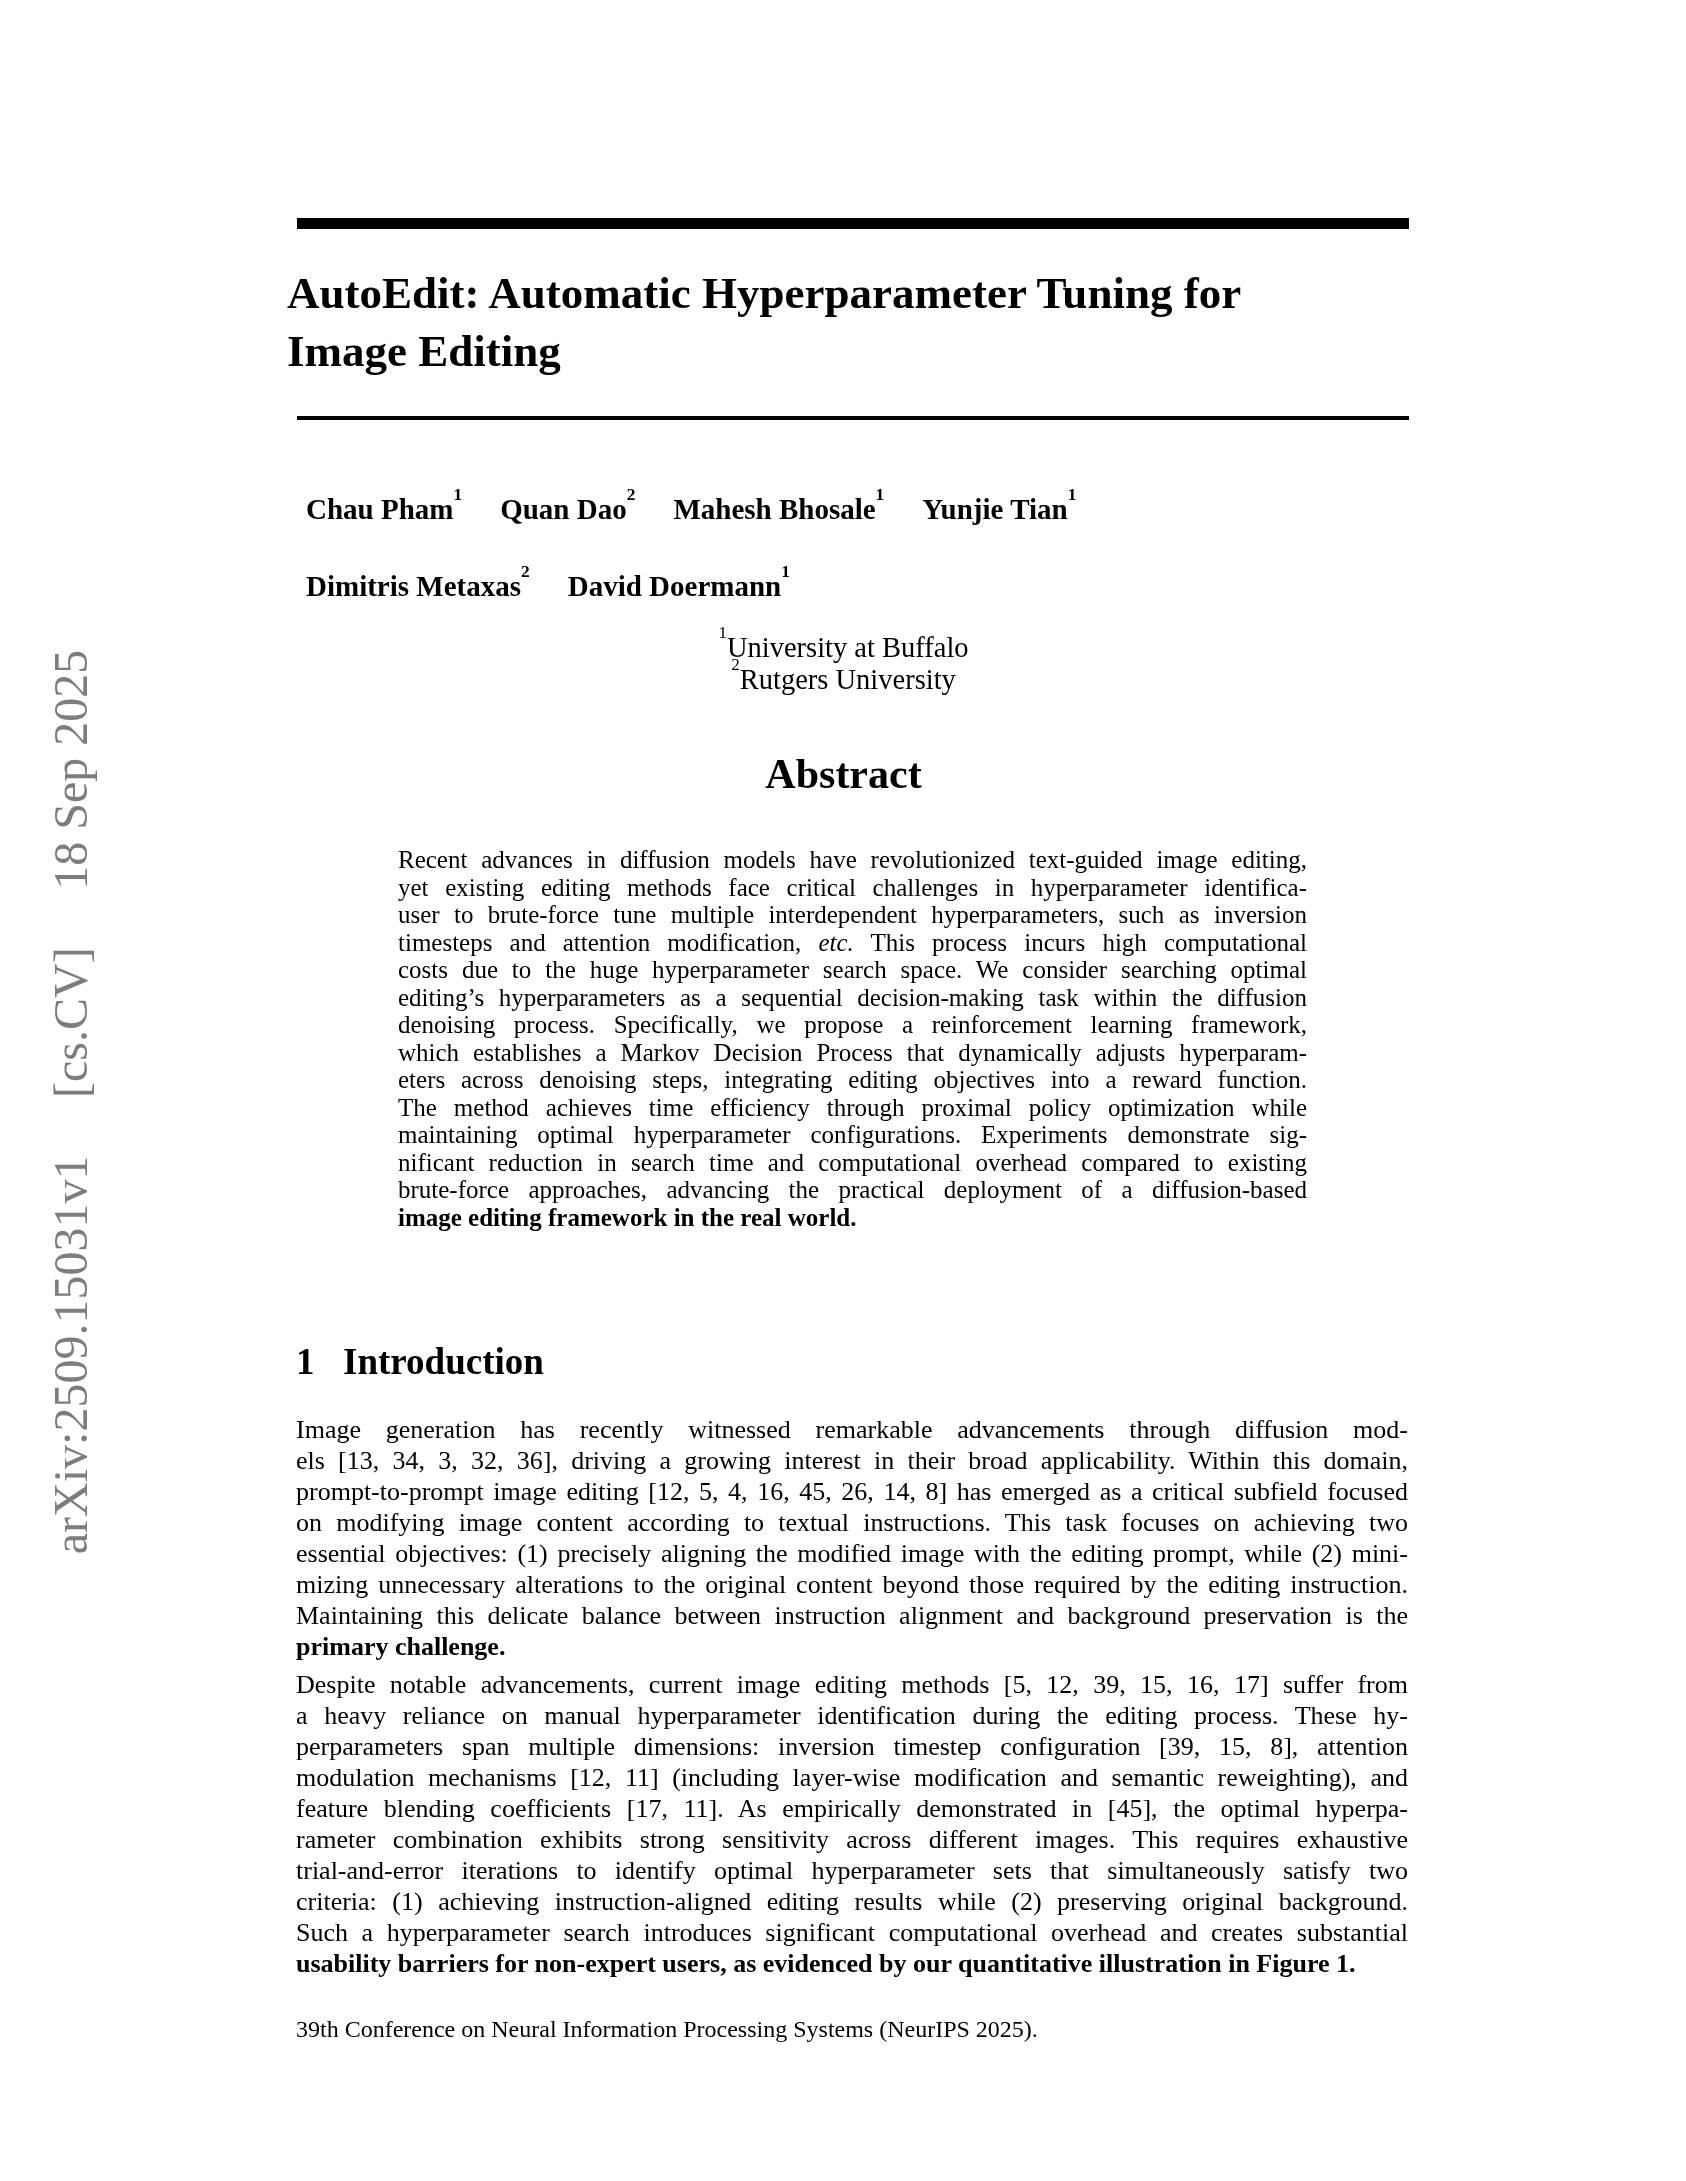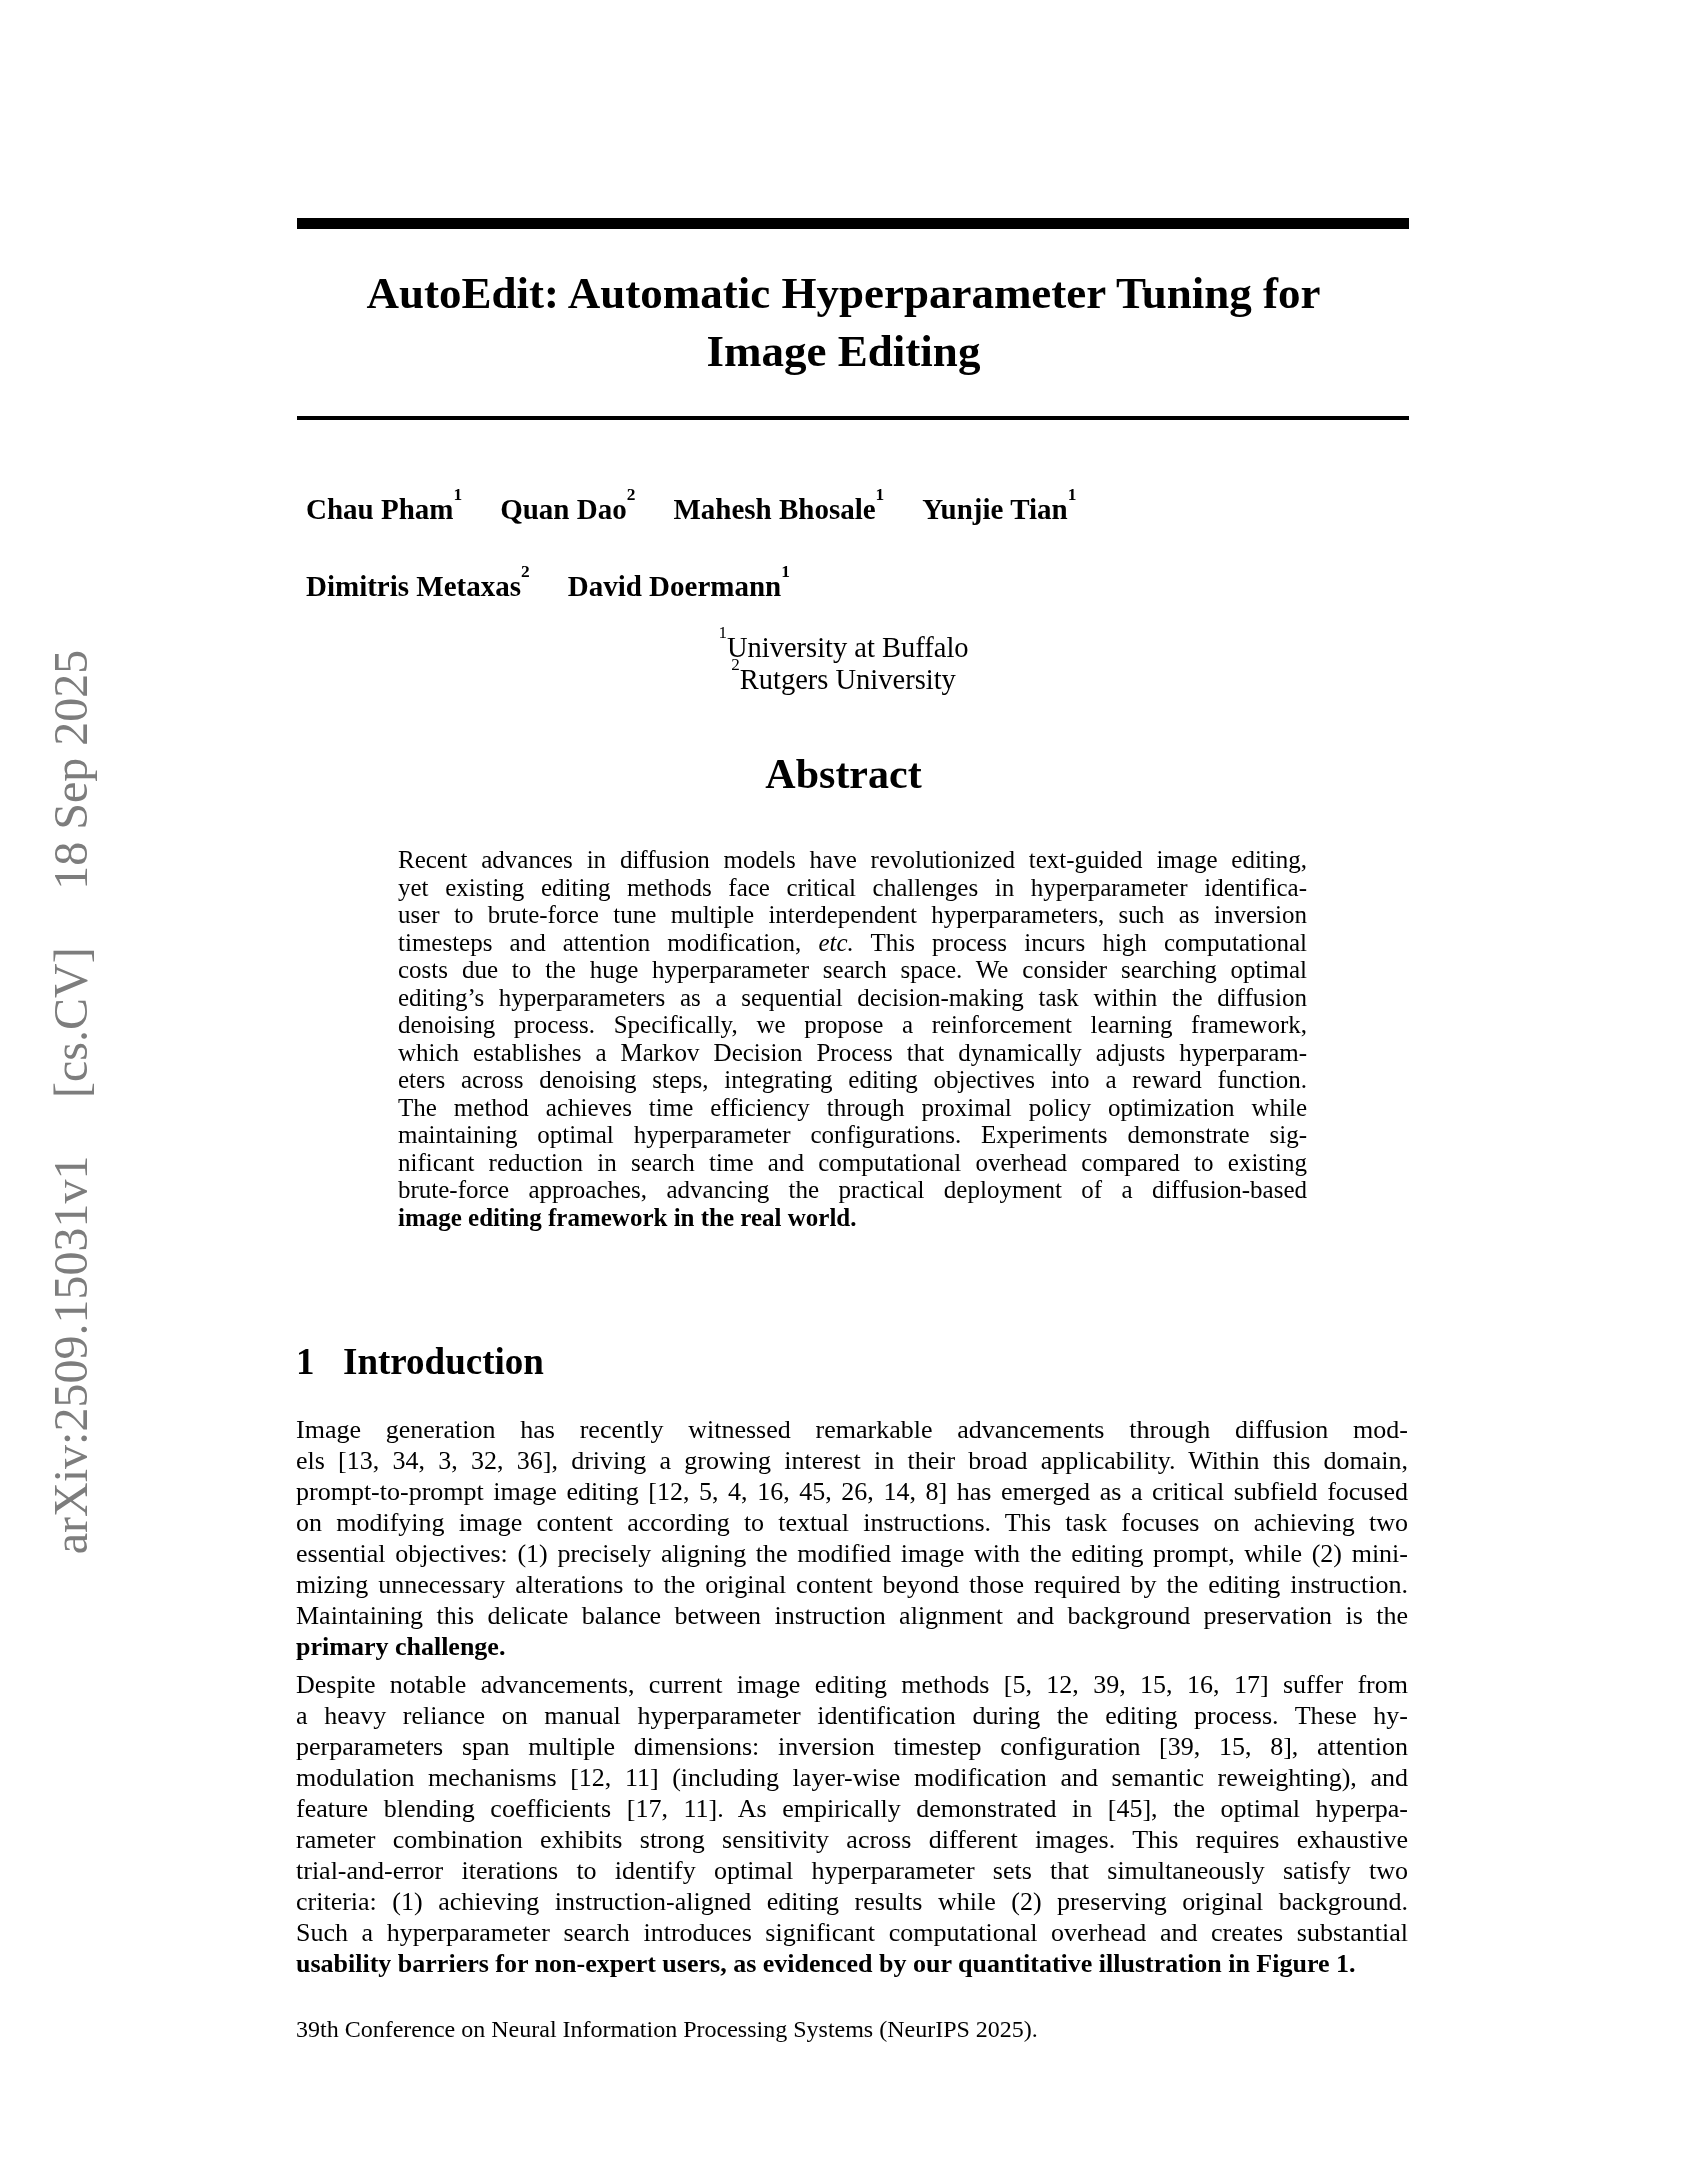--- a/index.html
+++ b/index.html
@@ -11,21 +11,21 @@
   }
   .page { position: absolute; inset: 0; }
 
   
   .rule-thick { position: absolute; left: 297px; width: 1112px; top: 218px; height: 11px; background: #000; }
   .rule-thin  { position: absolute; left: 297px; width: 1112px; top: 416px; height: 3.7px;  background: #000; }
 
   
   .title {
     position: absolute; left: 287px; width: 1113px; top: 264px;
-    text-align: center; font-weight: bold; font-size: 45px; line-height: 58px;
+    text-align: left; font-weight: bold; font-size: 45px; line-height: 58px;
   }
 
   
   .authors-row { position: absolute; left: 287px; width: 1113px; 
                  font-weight: bold; font-size: 29px; line-height: 35px; }
   .authors-row1 { top: 492px; }
   .authors-row2 { top: 569px; }
   .authors-row .inline-item { margin: 0 19px; white-space: nowrap; }
   .affils { position: absolute; left: 287px; width: 1113px; top: 632px;
             font-size: 28.5px; line-height: 32px; }

